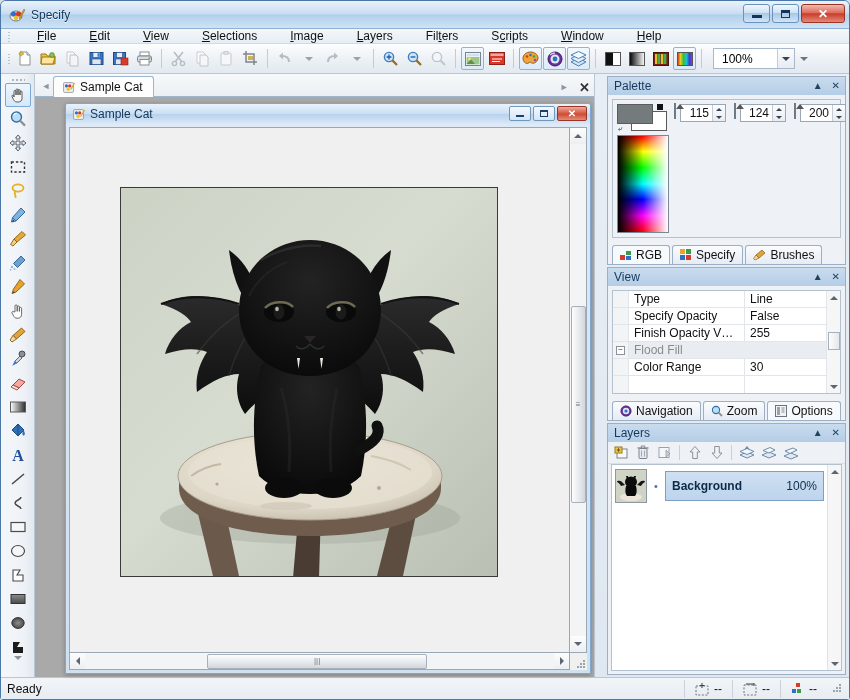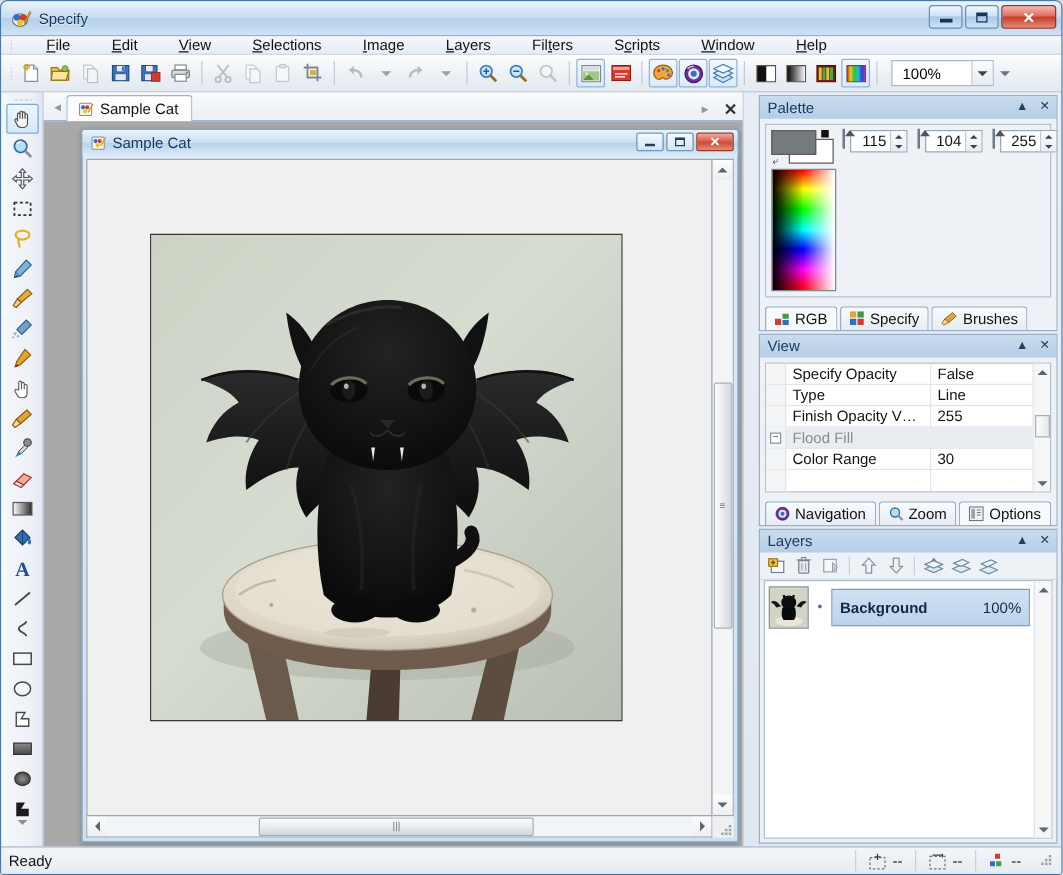--- a/index.html
+++ b/index.html
@@ -1024,25 +1024,42 @@
                         <i class="caret-up-s"></i>
                       </b>
                       <b>
                         <i class="caret-dn-s"></i>
                       </b>
                     </span>
                 </span>
               </div>
               <div class="chan-row">
                 <span class="chan-bar-wrap">
+                  <span class="chan-bar g"></span>
+                  <span class="chan-mark"><i style="left:47%"></i></span>
+                </span>
+                <span class="spin">
+                  <span class="num">124</span>
+                  <span class="btns">
+                      <b>
+                        <i class="caret-up-s"></i>
+                      </b>
+                      <b>
+                        <i class="caret-dn-s"></i>
+                      </b>
+                    </span>
+                </span>
+              </div>
+              <div class="chan-row">
+                <span class="chan-bar-wrap">
                   <span class="chan-bar b"></span>
                   <span class="chan-mark"><i style="left:46%"></i></span>
                 </span>
                 <span class="spin">
-                  <span class="num">104</span>
+                  <span class="num">200</span>
                   <span class="btns">
                       <b>
                         <i class="caret-up-s"></i>
                       </b>
                       <b>
                         <i class="caret-dn-s"></i>
                       </b>
                     </span>
                 </span>
               </div>
@@ -1119,27 +1136,27 @@
           <span class="ctrls">
             <span class="ph-btn">▲</span>
             <span class="ph-btn">✕</span>
           </span>
         </div>
         <div class="panel-body">
           <div class="propgrid">
             <div class="cols">
               <div class="prow">
                 <span class="gutter"></span>
+                <span class="pname">Type</span>
+                <span class="pval">Line</span>
+              </div>
+              <div class="prow">
+                <span class="gutter"></span>
                 <span class="pname">Specify Opacity</span>
                 <span class="pval">False</span>
-              </div>
-              <div class="prow">
-                <span class="gutter"></span>
-                <span class="pname">Type</span>
-                <span class="pval">Line</span>
               </div>
               <div class="prow">
                 <span class="gutter"></span>
                 <span class="pname">Finish Opacity V…</span>
                 <span class="pval">255</span>
               </div>
               <div class="prow group">
                 <span class="gutter">
                   <span class="expander">−</span>
                 </span>

